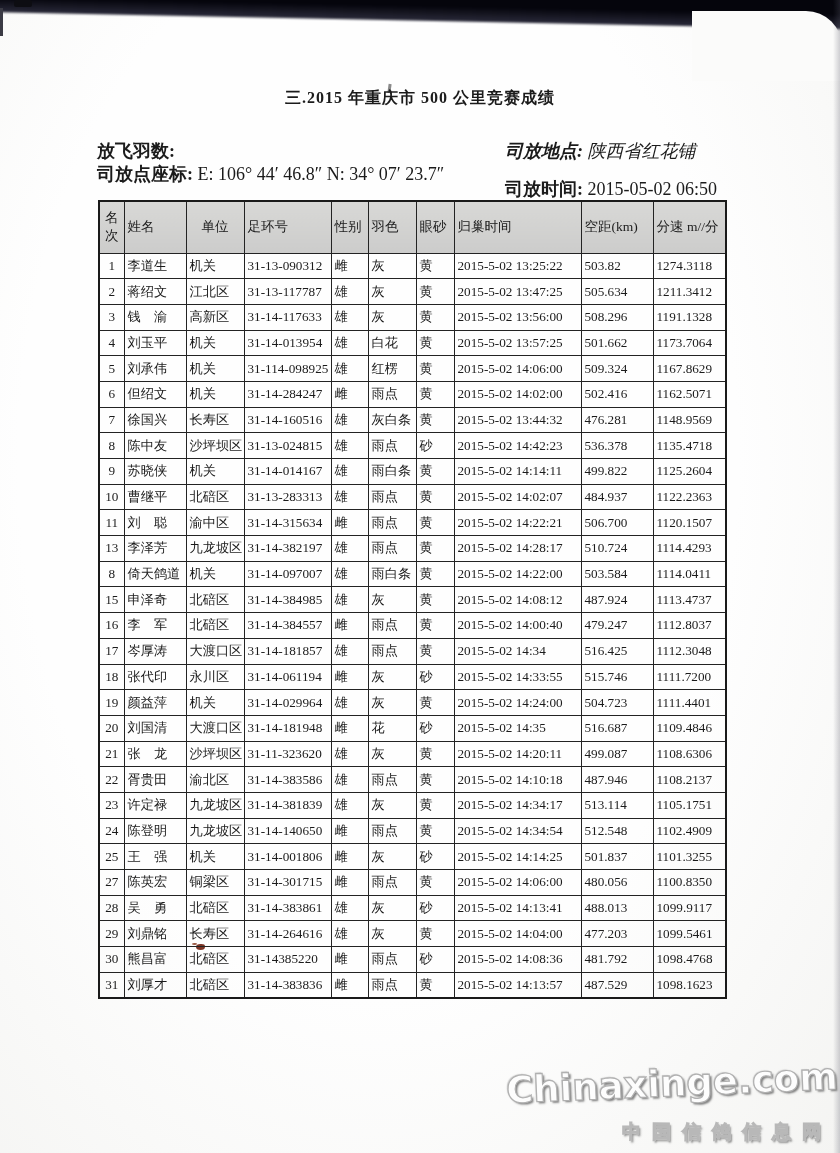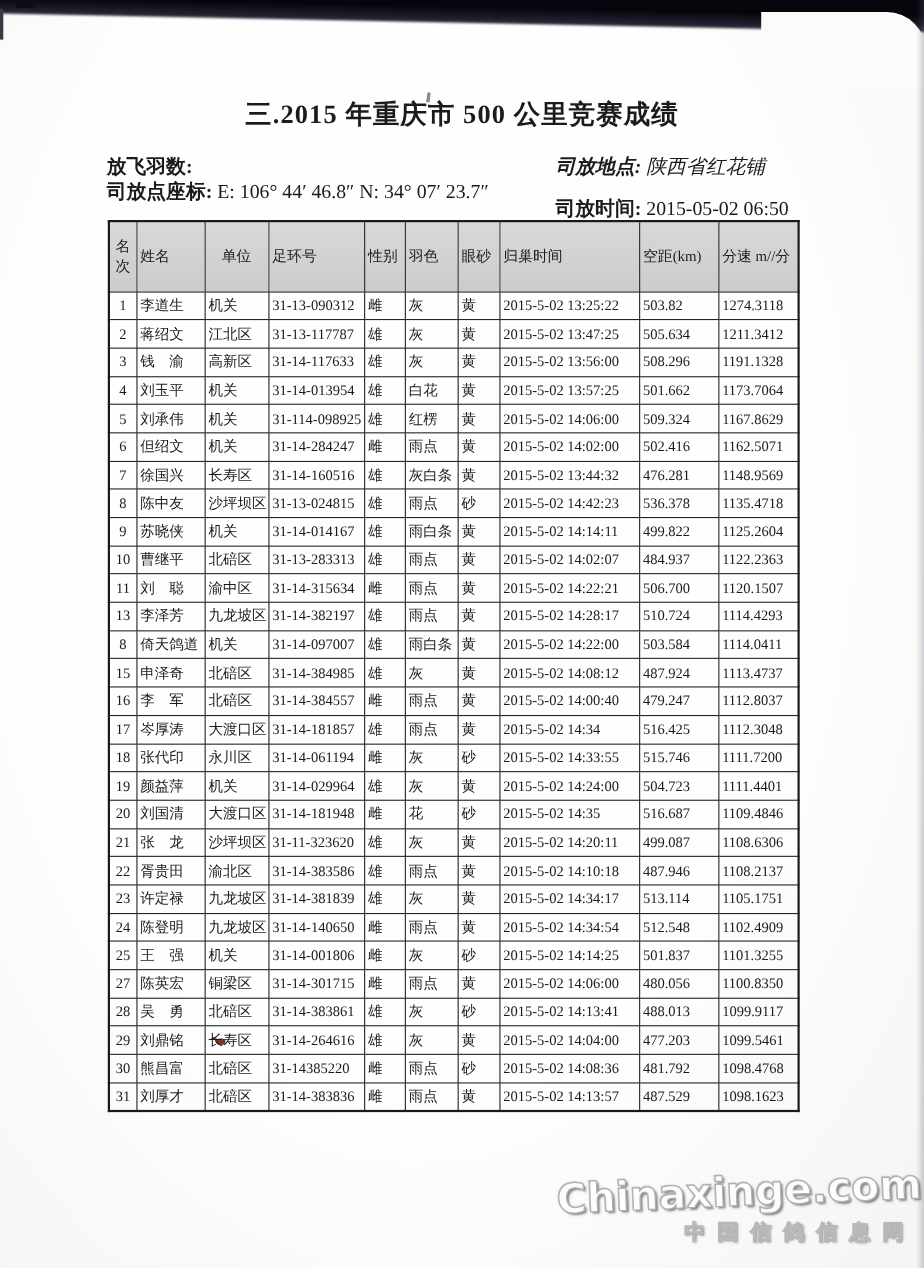--- a/index.html
+++ b/index.html
@@ -28,41 +28,41 @@
     position:absolute;top:0;right:0;width:7px;height:100%;
     background:linear-gradient(to left,rgba(90,90,105,.28),rgba(90,90,105,0));
   }
   .speck-a{position:absolute;top:0;left:14px;width:18px;height:7px;background:#0d0d12;border-radius:2px;}
   .speck-b{position:absolute;top:8px;left:0;width:3px;height:28px;background:#3a3a44;}
   .speck-c{position:absolute;top:84px;left:388px;width:3px;height:9px;background:#8a8a8a;transform:rotate(8deg);}
   .speck-d{position:absolute;top:944px;left:196px;width:9px;height:6px;background:#7c3526;border-radius:50% 40% 50% 50%;box-shadow:-6px -3px 0 -2px #9a5a44;}
 
   .title{
     position:absolute;top:88px;left:0;width:100%;text-align:center;
-    font-size:24px;font-weight:600;letter-spacing:1px;
+    font-size:16px;font-weight:600;letter-spacing:1px;
   }
   .meta{position:absolute;font-size:18px;white-space:nowrap;}
   .meta .lab{font-weight:bold;}
   .m1l{top:139px;left:97px;}
   .m1r{top:139px;left:505px;font-style:italic;}
   .m2l{top:162px;left:97px;}
   .m2r{top:177px;left:505px;}
 
   .tablewrap{position:absolute;top:200px;left:98px;}
   table{
     border-collapse:collapse;table-layout:fixed;width:627px;
     font-size:13.2px;
   }
   th,td{
     border:1.6px solid #232323;
     padding:0 3px;overflow:hidden;white-space:nowrap;
     vertical-align:middle;text-align:left;font-weight:normal;
   }
   table{border:2.4px solid #1a1a1a;}
-  thead tr{height:64px;}
+  thead tr{height:52px;}
   thead th{
     background:linear-gradient(#d8d8d6,#cccccb);
     font-size:13.5px;line-height:1.35;
   }
   th.h0{text-align:center;white-space:normal;padding:0 2px;}
   th.h2{text-align:center;}
   tbody tr{height:25.7px;}
   td.c0{text-align:center;}
   col.w0{width:25px;} col.w1{width:62px;} col.w2{width:58px;}
   col.w3{width:87px;} col.w4{width:37px;} col.w5{width:48px;}
@@ -75,21 +75,21 @@
   }
   .wm-brand{
     font-size:37px;font-weight:bold;letter-spacing:0px;
     color:#fdfdfd;
     -webkit-text-stroke:1.2px #b0b0b0;
     text-shadow:2px 2px 2px rgba(110,110,110,.85), -1px -1px 1px rgba(200,200,200,.9);
     transform:rotate(-2.4deg);
     line-height:1.1;
   }
   .wm-sub{
-    margin-top:2px;margin-right:4px;
+    margin-top:14px;margin-right:4px;
     font-size:19px;font-weight:bold;letter-spacing:11px;
     color:#fdfdfd;
     -webkit-text-stroke:1px #b8b8b8;
     text-shadow:1.5px 1.5px 2px rgba(120,120,120,.85);
   }
 </style>
 </head>
 <body>
 
 <div class="scan">

